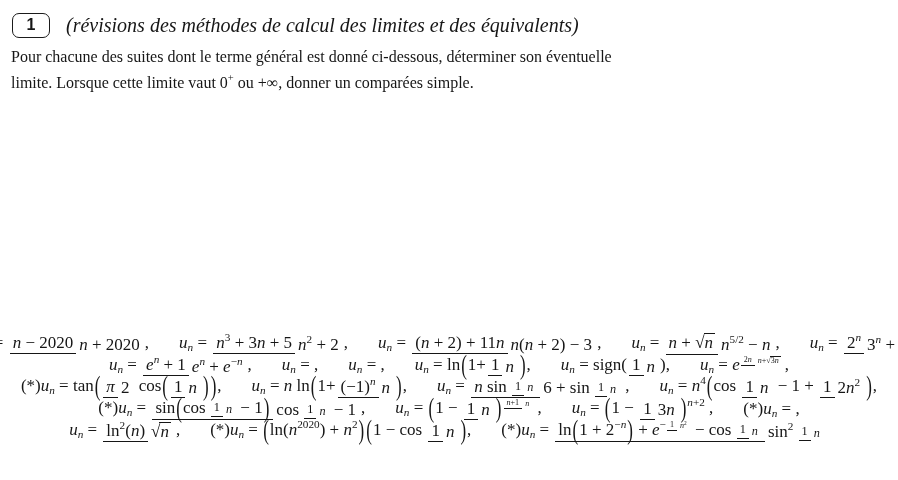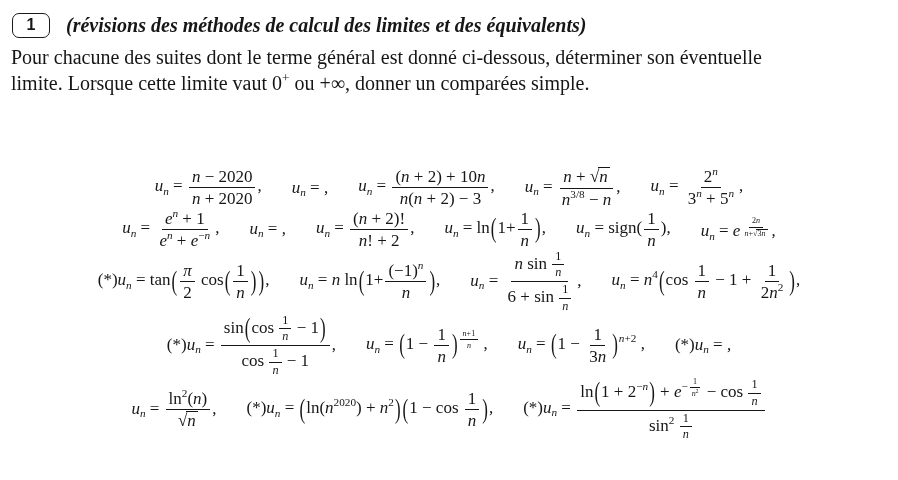--- a/index.html
+++ b/index.html
@@ -10,30 +10,30 @@
   }
   .page{padding:8px 10px 0 10px;width:878px;}
   .header-line{display:flex;align-items:center;gap:16px;height:30px;margin:2px 0 4px 2px;}
   .exnum{
     display:inline-flex;align-items:center;justify-content:center;
     min-width:22px;height:23px;padding:0 7px;
     border:1.6px solid #1b1b1b;border-radius:7px;
     font-family:"Liberation Sans","DejaVu Sans",sans-serif;
     font-weight:700;font-size:16px;
   }
-  .title{font-style:italic;font-size:20px;white-space:nowrap;font-weight:bold;}
+  .title{font-style:italic;font-size:20px;white-space:nowrap;}
   .intro{margin-left:1px;}
-  .intro-line{font-size:20px;line-height:26px;white-space:nowrap;}
+  .intro-line{font-size:16px;line-height:26px;white-space:nowrap;}
   #formulas{height:342px;display:flex;flex-direction:column;justify-content:flex-end;margin-top:4px;}
   .frow{display:flex;align-items:center;justify-content:center;gap:30px;}
   .formula{white-space:nowrap;font-size:17px;}
   .v{font-style:italic;}
   .msup{font-size:0.66em;vertical-align:0.62em;line-height:0;}
   .msub{font-size:0.66em;vertical-align:-0.28em;line-height:0;}
-  .frac{display:inline-flex;flex-direction:column;align-items:center;vertical-align:middle;margin:0 2px;text-align:center;}
+  .frac{display:inline-flex;flex-direction:row;align-items:center;vertical-align:middle;margin:0 2px;text-align:center;}
   .frac>.num{padding:0 3px 1px 3px;border-bottom:1.3px solid #161616;line-height:1.12;}
   .frac>.den{padding:1px 3px 0 3px;line-height:1.12;}
   .sfrac{font-size:0.72em;margin:0 1px;}
   .sqrt{white-space:nowrap;}
   .rad{letter-spacing:-1px;}
   .rbar{display:inline-block;border-top:1.2px solid #161616;line-height:1.1;padding:0 2px 0 1px;}
   .bp{display:inline-block;transform:scaleY(1.55);vertical-align:-1px;margin:0 1px;}
 </style>
 </head>
 <body>
@@ -46,44 +46,44 @@
   <div class="intro">
     <div class="intro-line"><span>Pour chacune des suites dont le terme général est donné ci-dessous, déterminer son éventuelle</span></div>
     <div class="intro-line"><span>limite. Lorsque cette limite vaut 0</span><span class="msup"><span>+</span></span><span> ou +∞, donner un comparées simple.</span></div>
   </div>
   <div id="formulas">
     <div class="frow">
         <span class="formula"><span class="v">u</span><span class="msub"><span class="v">n</span></span><span> = </span><span class="frac">
             <span class="num"><span class="v">n</span><span> − 2020</span></span>
             <span class="den"><span class="v">n</span><span> + 2020</span></span>
           </span><span>,</span></span>
-        <span class="formula"><span class="v">u</span><span class="msub"><span class="v">n</span></span><span> = </span><span>,</span></span>
         <span class="formula"><span class="v">u</span><span class="msub"><span class="v">n</span></span><span> = </span><span class="frac">
-            <span class="num"><span>(</span><span class="v">n</span><span> + 2) + 10</span><span class="v">n</span></span>
+            <span class="num"><span class="v">n</span><span class="msup"><span>3</span></span><span> + 3</span><span class="v">n</span><span> + 5</span></span>
+            <span class="den"><span class="v">n</span><span class="msup"><span>2</span></span><span> + 2</span></span>
+          </span><span>,</span></span>
+        <span class="formula"><span class="v">u</span><span class="msub"><span class="v">n</span></span><span> = </span><span class="frac">
+            <span class="num"><span>(</span><span class="v">n</span><span> + 2) + 11</span><span class="v">n</span></span>
             <span class="den"><span class="v">n</span><span>(</span><span class="v">n</span><span> + 2) − 3</span></span>
           </span><span>,</span></span>
         <span class="formula"><span class="v">u</span><span class="msub"><span class="v">n</span></span><span> = </span><span class="frac">
             <span class="num"><span class="v">n</span><span> + </span><span class="sqrt"><span class="rad">√</span><span class="rbar"><span class="v">n</span></span></span></span>
-            <span class="den"><span class="v">n</span><span class="msup"><span>3/8</span></span><span> − </span><span class="v">n</span></span>
+            <span class="den"><span class="v">n</span><span class="msup"><span>5/2</span></span><span> − </span><span class="v">n</span></span>
           </span><span>,</span></span>
         <span class="formula"><span class="v">u</span><span class="msub"><span class="v">n</span></span><span> = </span><span class="frac">
             <span class="num"><span>2</span><span class="msup"><span class="v">n</span></span></span>
             <span class="den"><span>3</span><span class="msup"><span class="v">n</span></span><span> + 5</span><span class="msup"><span class="v">n</span></span></span>
           </span><span>,</span></span>
       </div>
     <div class="frow">
         <span class="formula"><span class="v">u</span><span class="msub"><span class="v">n</span></span><span> = </span><span class="frac">
             <span class="num"><span class="v">e</span><span class="msup"><span class="v">n</span></span><span> + 1</span></span>
             <span class="den"><span class="v">e</span><span class="msup"><span class="v">n</span></span><span> + </span><span class="v">e</span><span class="msup"><span>−</span><span class="v">n</span></span></span>
           </span><span>,</span></span>
         <span class="formula"><span class="v">u</span><span class="msub"><span class="v">n</span></span><span> = </span><span>,</span></span>
-        <span class="formula"><span class="v">u</span><span class="msub"><span class="v">n</span></span><span> = </span><span class="frac">
-            <span class="num"><span>(</span><span class="v">n</span><span> + 2)!</span></span>
-            <span class="den"><span class="v">n</span><span>! + 2</span></span>
-          </span><span>,</span></span>
+        <span class="formula"><span class="v">u</span><span class="msub"><span class="v">n</span></span><span> = </span><span>,</span></span>
         <span class="formula"><span class="v">u</span><span class="msub"><span class="v">n</span></span><span> = ln</span><span class="bp">(</span><span>1+</span><span class="frac">
             <span class="num"><span>1</span></span>
             <span class="den"><span class="v">n</span></span>
           </span><span class="bp">)</span><span>,</span></span>
         <span class="formula"><span class="v">u</span><span class="msub"><span class="v">n</span></span><span> = sign(</span><span class="frac">
             <span class="num"><span>1</span></span>
             <span class="den"><span class="v">n</span></span>
           </span><span>),</span></span>
         <span class="formula"><span class="v">u</span><span class="msub"><span class="v">n</span></span><span> = </span><span class="v">e</span><span class="msup"><span class="frac sfrac">
               <span class="num"><span>2</span><span class="v">n</span></span>

